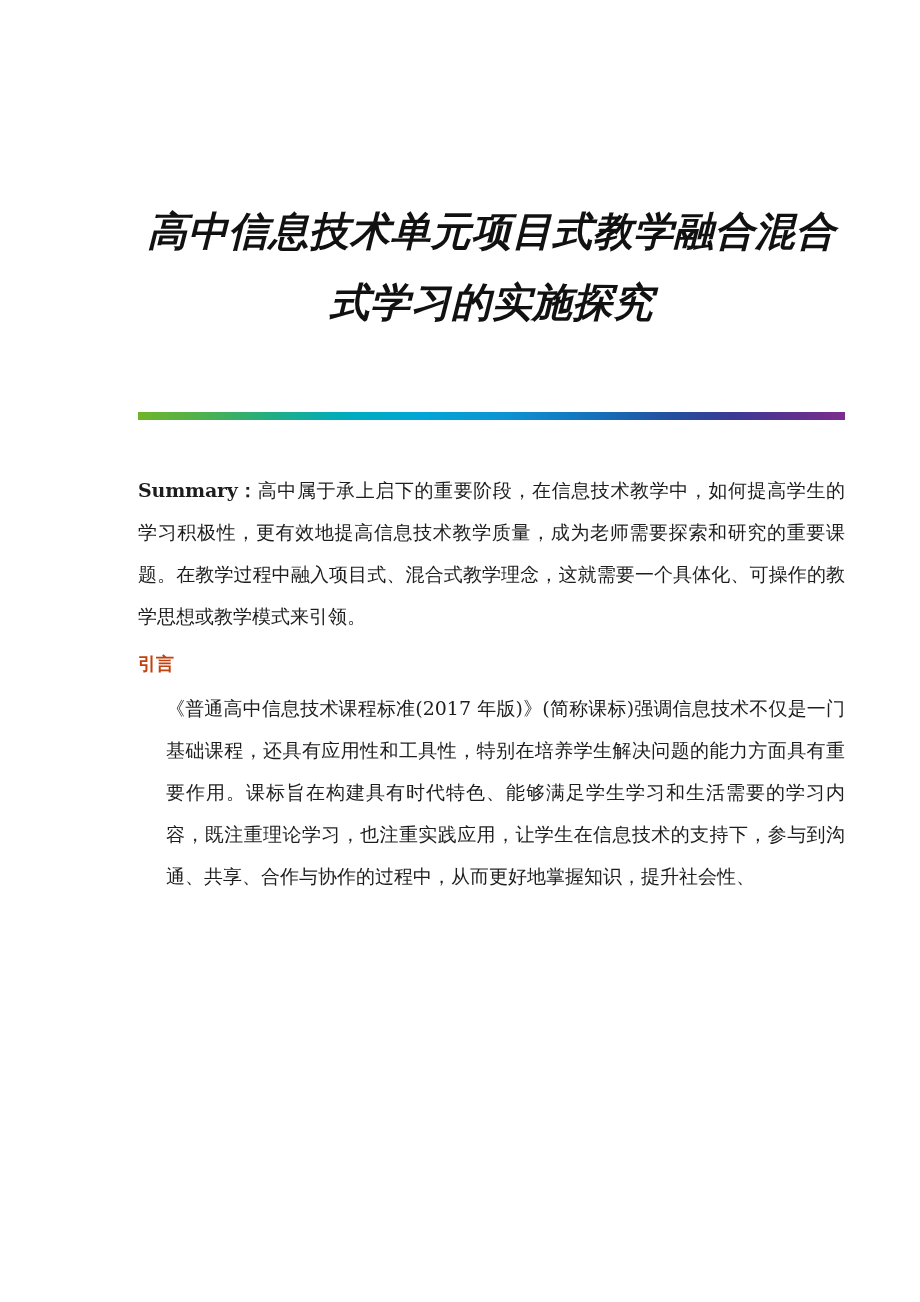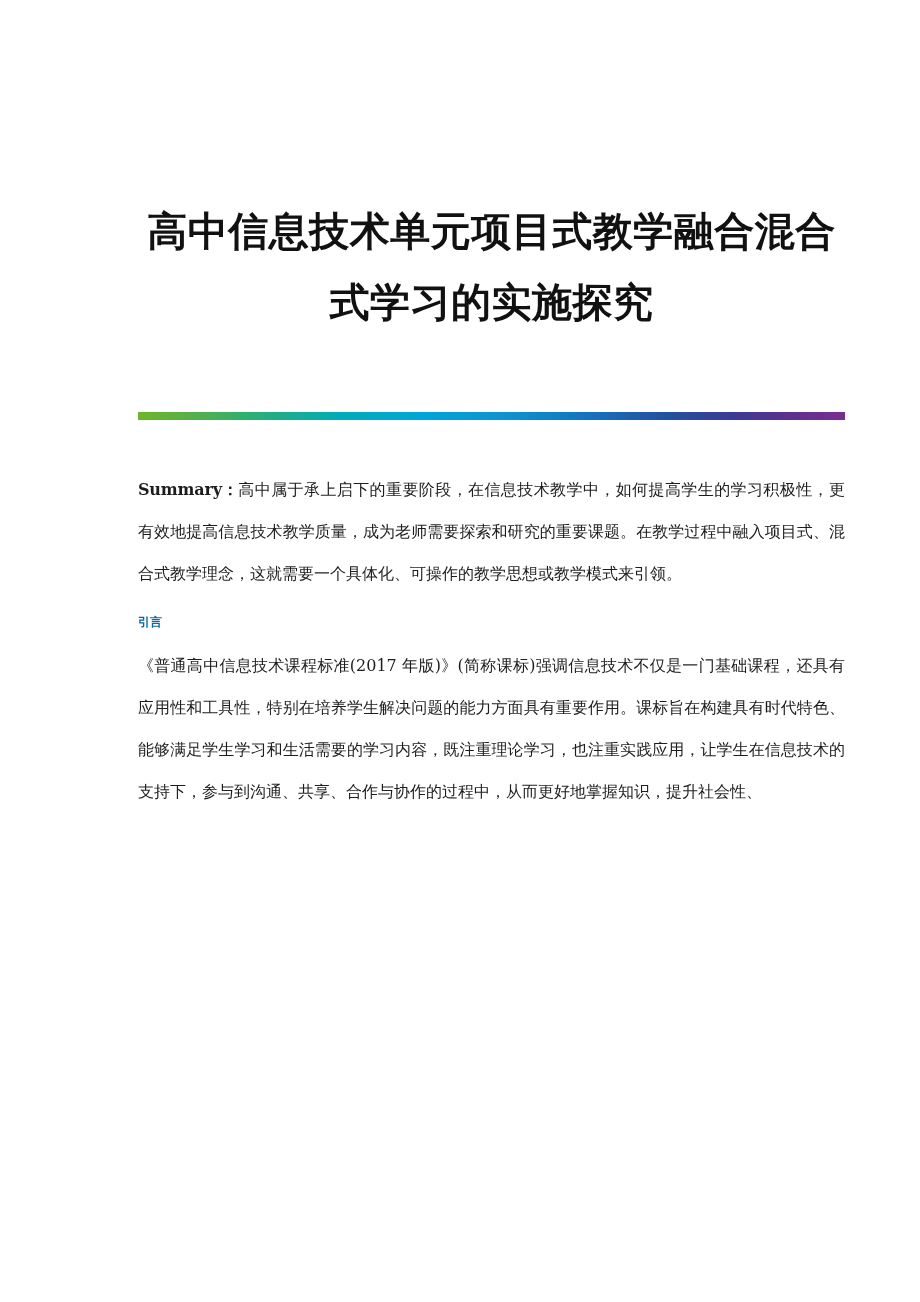--- a/index.html
+++ b/index.html
@@ -31,20 +31,21 @@
     margin: 0;
     padding-top: 196px;
     font-family: "DejaVu Sans", "Liberation Sans", sans-serif;
     font-size: 40px;
     font-weight: bold;
     line-height: 1.78;
     text-align: center;
     letter-spacing: 0.5px;
     color: #111111;
     white-space: pre-line;
+    font-style: italic;
   }
 
   
   .divider-wrap {
     margin-top: 74px;
     height: 9px;
   }
 
   .gradient-rule {
     width: 707px;
@@ -63,21 +64,21 @@
       #5c318f 92%,
       #7b2d8e 100%
     );
   }
 
   
   .abstract,
   .keywords,
   .body-para {
     margin: 0;
-    font-size: 16px;
+    font-size: 19px;
     line-height: 42px;
     text-align: justify;
     text-justify: inter-ideograph;
     color: #1d1d1d;
   }
 
   .abstract {
     padding-top: 48px;
   }
 
@@ -88,28 +89,29 @@
   .lead-label {
     font-family: "DejaVu Serif", "Liberation Serif", serif;
     font-weight: bold;
     letter-spacing: -0.2px;
   }
 
   .section-heading {
     margin: 0;
     padding-top: 6px;
     font-family: "DejaVu Sans", "Liberation Sans", sans-serif;
-    font-size: 12px;
+    font-size: 18px;
     font-weight: bold;
     line-height: 42px;
-    color: #0369a1;
+    color: #c2410c;
   }
 
   .body-para {
     padding-top: 2px;
+    margin-left: 28px;
   }
 </style>
 </head>
 <body>
 
 <div class="page">
   <div class="content">
 
     <h1 class="doc-title">高中信息技术单元项目式教学融合混合
 式学习的实施探究</h1>

